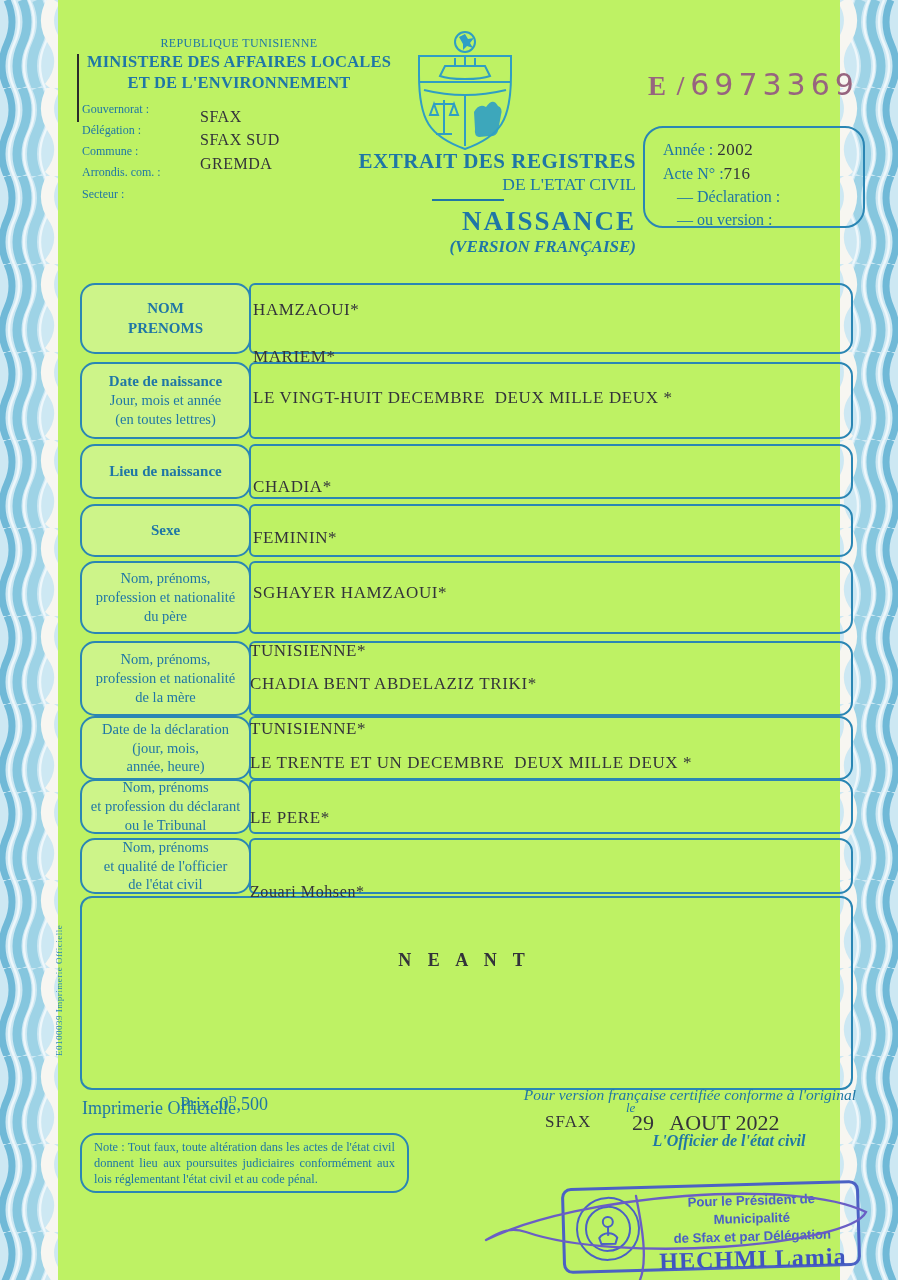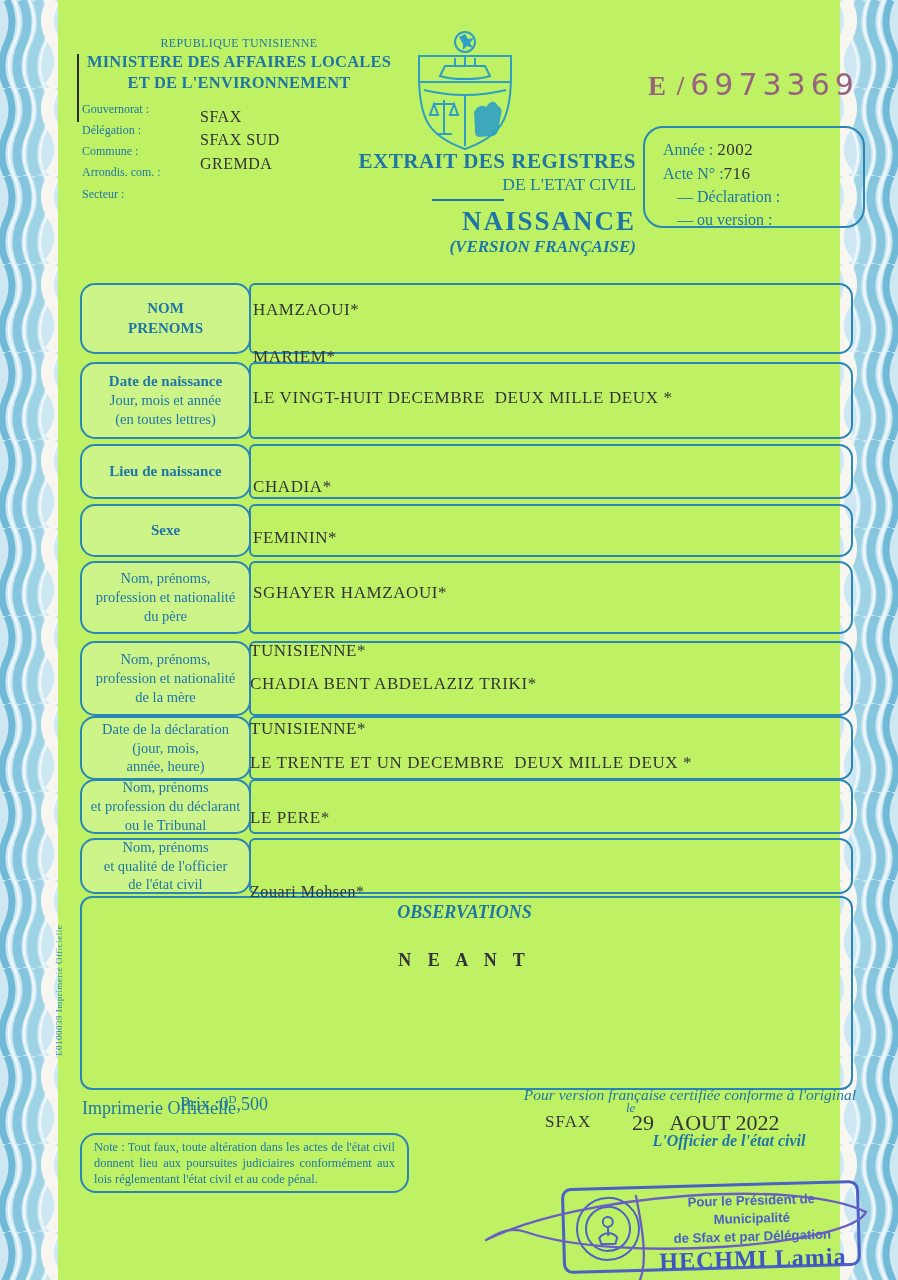--- a/index.html
+++ b/index.html
@@ -224,21 +224,20 @@
   <span class="typed" style="left:253px;top:528px">FEMININ*</span>
   <span class="typed" style="left:253px;top:583px">SGHAYER HAMZAOUI*</span>
   <span class="typed" style="left:250px;top:641px">TUNISIENNE*</span>
   <span class="typed" style="left:250px;top:674px">CHADIA BENT ABDELAZIZ TRIKI*</span>
   <span class="typed" style="left:250px;top:719px">TUNISIENNE*</span>
   <span class="typed" style="left:250px;top:753px">LE TRENTE ET UN DECEMBRE  DEUX MILLE DEUX *</span>
   <span class="typed" style="left:250px;top:808px">LE PERE*</span>
   <span class="typed" style="left:250px;top:883px;font-size:16px">Zouari Mohsen*</span>
 
   <div class="obsbox"></div>
-  <div class="abs" style="left:80px;top:902px;width:769px;text-align:center;z-index:4;font-size:18px;font-weight:bold;font-style:italic">OBSERVATIONS</div>
   <div class="abs" style="left:80px;top:950px;width:769px;text-align:center;z-index:4;font-size:18px;font-weight:bold;color:#33333a;letter-spacing:6px">N E A N T</div>
 
   <div class="abs" style="left:82px;top:1098px;font-size:18px;z-index:4">Imprimerie Officielle</div>
   <div class="abs" style="left:180px;top:1093px;font-size:18px;z-index:4">
     <span>Prix :0</span><sup style="font-size:11px">D</sup><span>,500</span>
   </div>
   <div class="abs" style="left:500px;top:1086px;width:356px;text-align:right;font-size:15.5px;font-style:italic;z-index:4">Pour version française certifiée conforme à l'original</div>
   <div class="abs" style="left:545px;top:1112px;font-size:17px;color:#33333a;letter-spacing:1px;z-index:4">SFAX</div>
   <div class="abs" style="left:626px;top:1100px;font-size:13px;font-style:italic;z-index:4">le</div>
   <div class="abs" style="left:632px;top:1110px;font-size:22px;color:#33333a;white-space:pre;z-index:4">29   AOUT 2022</div>

